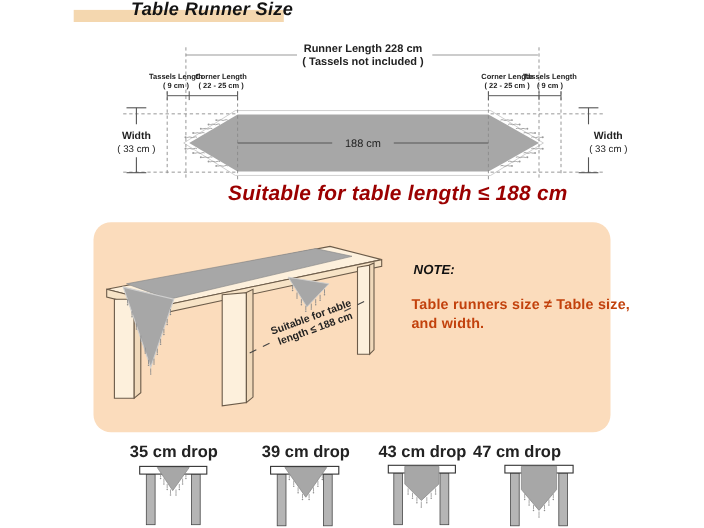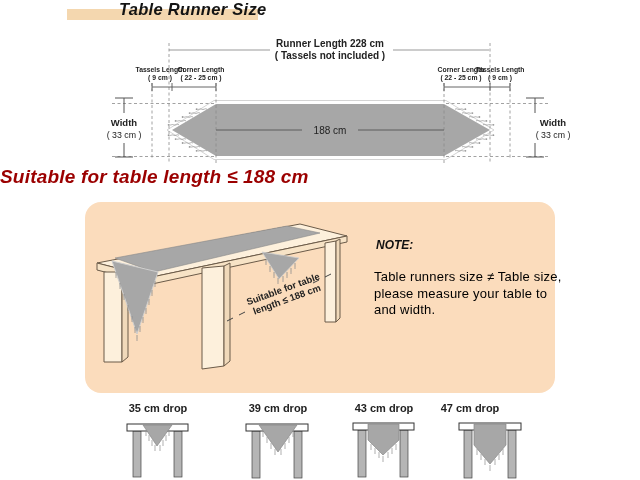--- a/index.html
+++ b/index.html
@@ -2,30 +2,30 @@
 <html><head>
 <meta charset="utf-8">
 <style>
   html,body{margin:0;padding:0;background:#e9e9e9;}
   .stage{position:relative;width:640px;height:480px;background:#ffffff;overflow:hidden;
          font-family:"Liberation Sans",sans-serif;}
   .abs{position:absolute;}
   .title-bar{left:67px;top:9px;width:191px;height:11px;background:#f4d7af;}
   .page-title{left:84px;top:0px;font-size:16.5px;font-weight:bold;font-style:italic;
               color:#141414;letter-spacing:.3px;white-space:nowrap;margin-left:35px;}
-  .red-head{left:0;top:166px;width:516px;text-align:left;font-size:19px;font-weight:bold;
+  .red-head{left:0;top:166px;width:516px;text-align:right;font-size:19px;font-weight:bold;
             font-style:italic;color:#9b0000;letter-spacing:.2px;}
   .panel{left:85px;top:202px;width:470px;height:191px;background:#fbdcbc;border-radius:16px;}
   .note-head{left:376px;top:238px;font-size:12px;font-weight:bold;font-style:italic;color:#111;}
-  .note-body{left:374px;top:269px;font-size:13px;line-height:16.5px;color:#000000;font-weight:400;
+  .note-body{left:374px;top:269px;font-size:13px;line-height:16.5px;color:#c2410c;font-weight:700;
              letter-spacing:.2px;}
   .note-body span{display:block;}
   .caption{left:238px;top:284px;width:94px;text-align:center;font-size:9.5px;font-weight:bold;
            color:#222;line-height:10.5px;transform:rotate(-20deg);}
-  .drop-label{top:402px;width:84px;text-align:center;font-size:11px;font-weight:bold;color:#222;
+  .drop-label{top:402px;width:84px;text-align:center;font-size:15px;font-weight:bold;color:#222;
               white-space:nowrap;}
   .dl1{left:116px}.dl2{left:236px}.dl3{left:342px}.dl4{left:428px}
   svg{position:absolute;left:0;top:0;}
   svg text{font-family:"Liberation Sans",sans-serif;fill:#222;}
 </style>
 </head>
 <body>
 
 <div class="stage">
 
@@ -261,21 +261,20 @@
   <div class="abs red-head">Suitable for table length ≤ 188 cm</div>
 
   <div class="abs caption">
     <span>Suitable for table</span><br>
     <span>length ≤ 188 cm</span>
   </div>
 
   <div class="abs note-head">NOTE:</div>
   <div class="abs note-body">
     <span>Table runners size ≠ Table size,</span>
-    <span>please measure your table to</span>
     <span>and width.</span>
   </div>
 
   <div class="abs drop-label dl1">35 cm drop</div>
   <div class="abs drop-label dl2">39 cm drop</div>
   <div class="abs drop-label dl3">43 cm drop</div>
   <div class="abs drop-label dl4">47 cm drop</div>
 
 </div>
 

